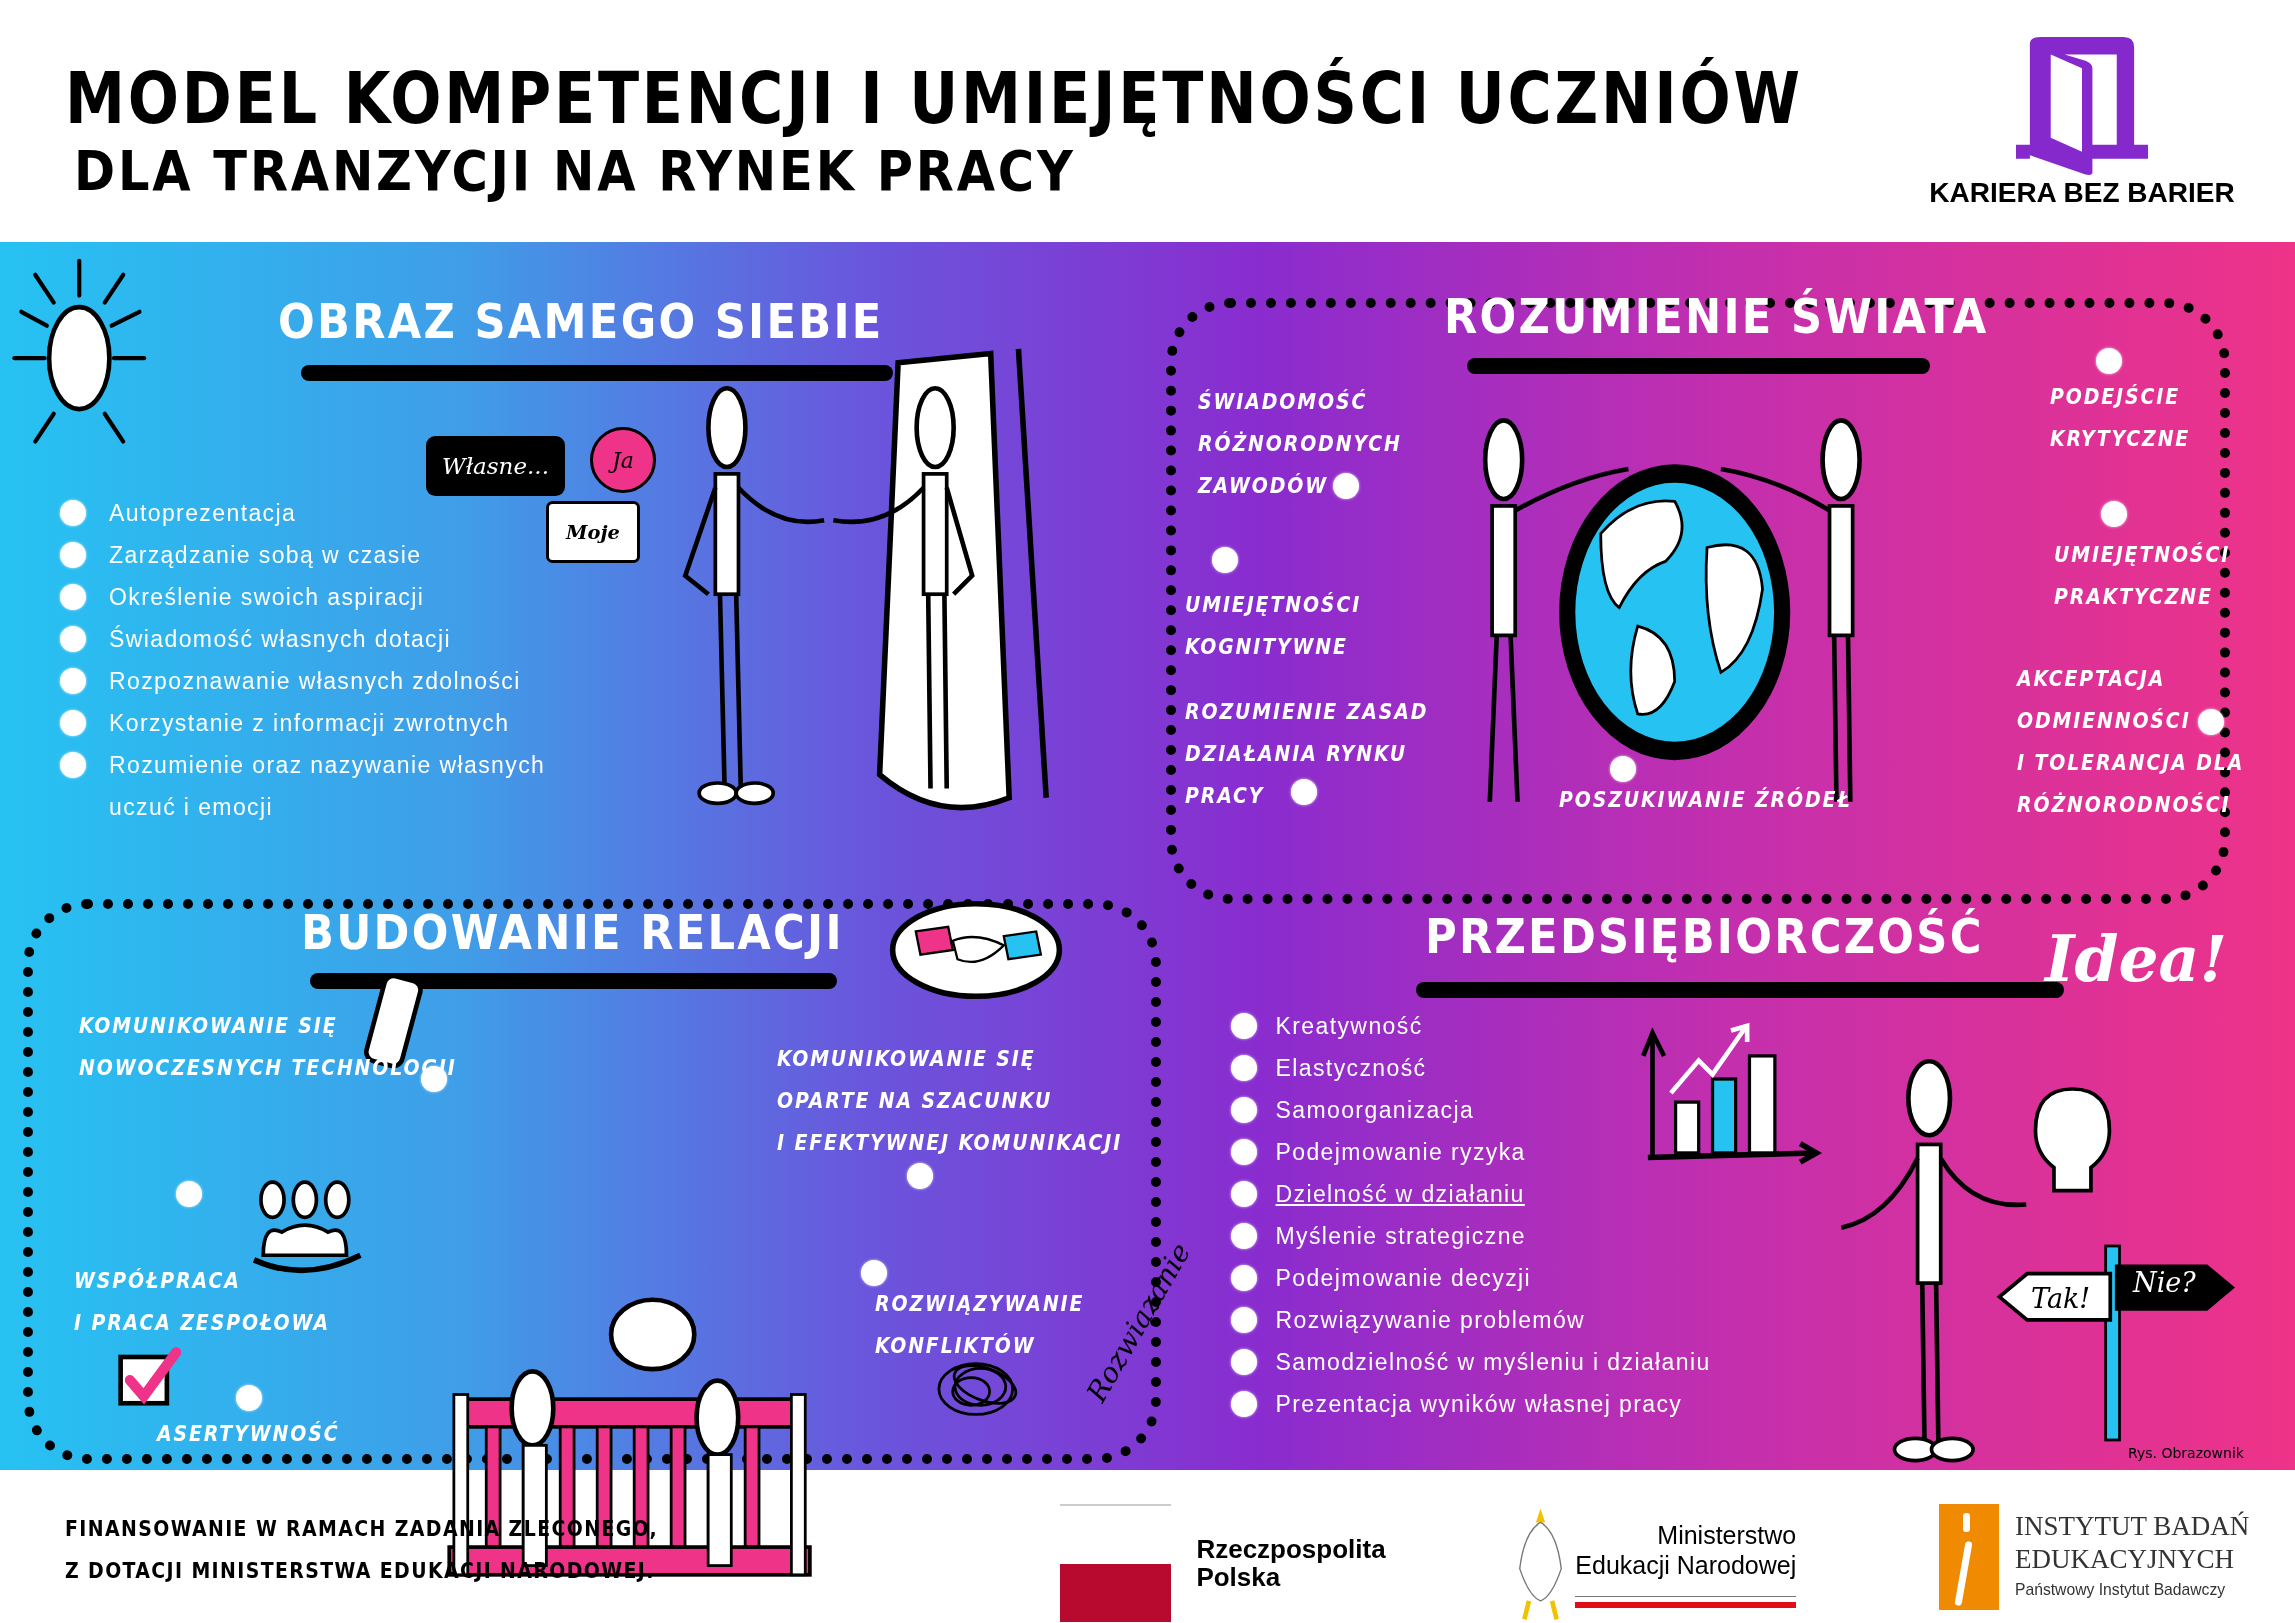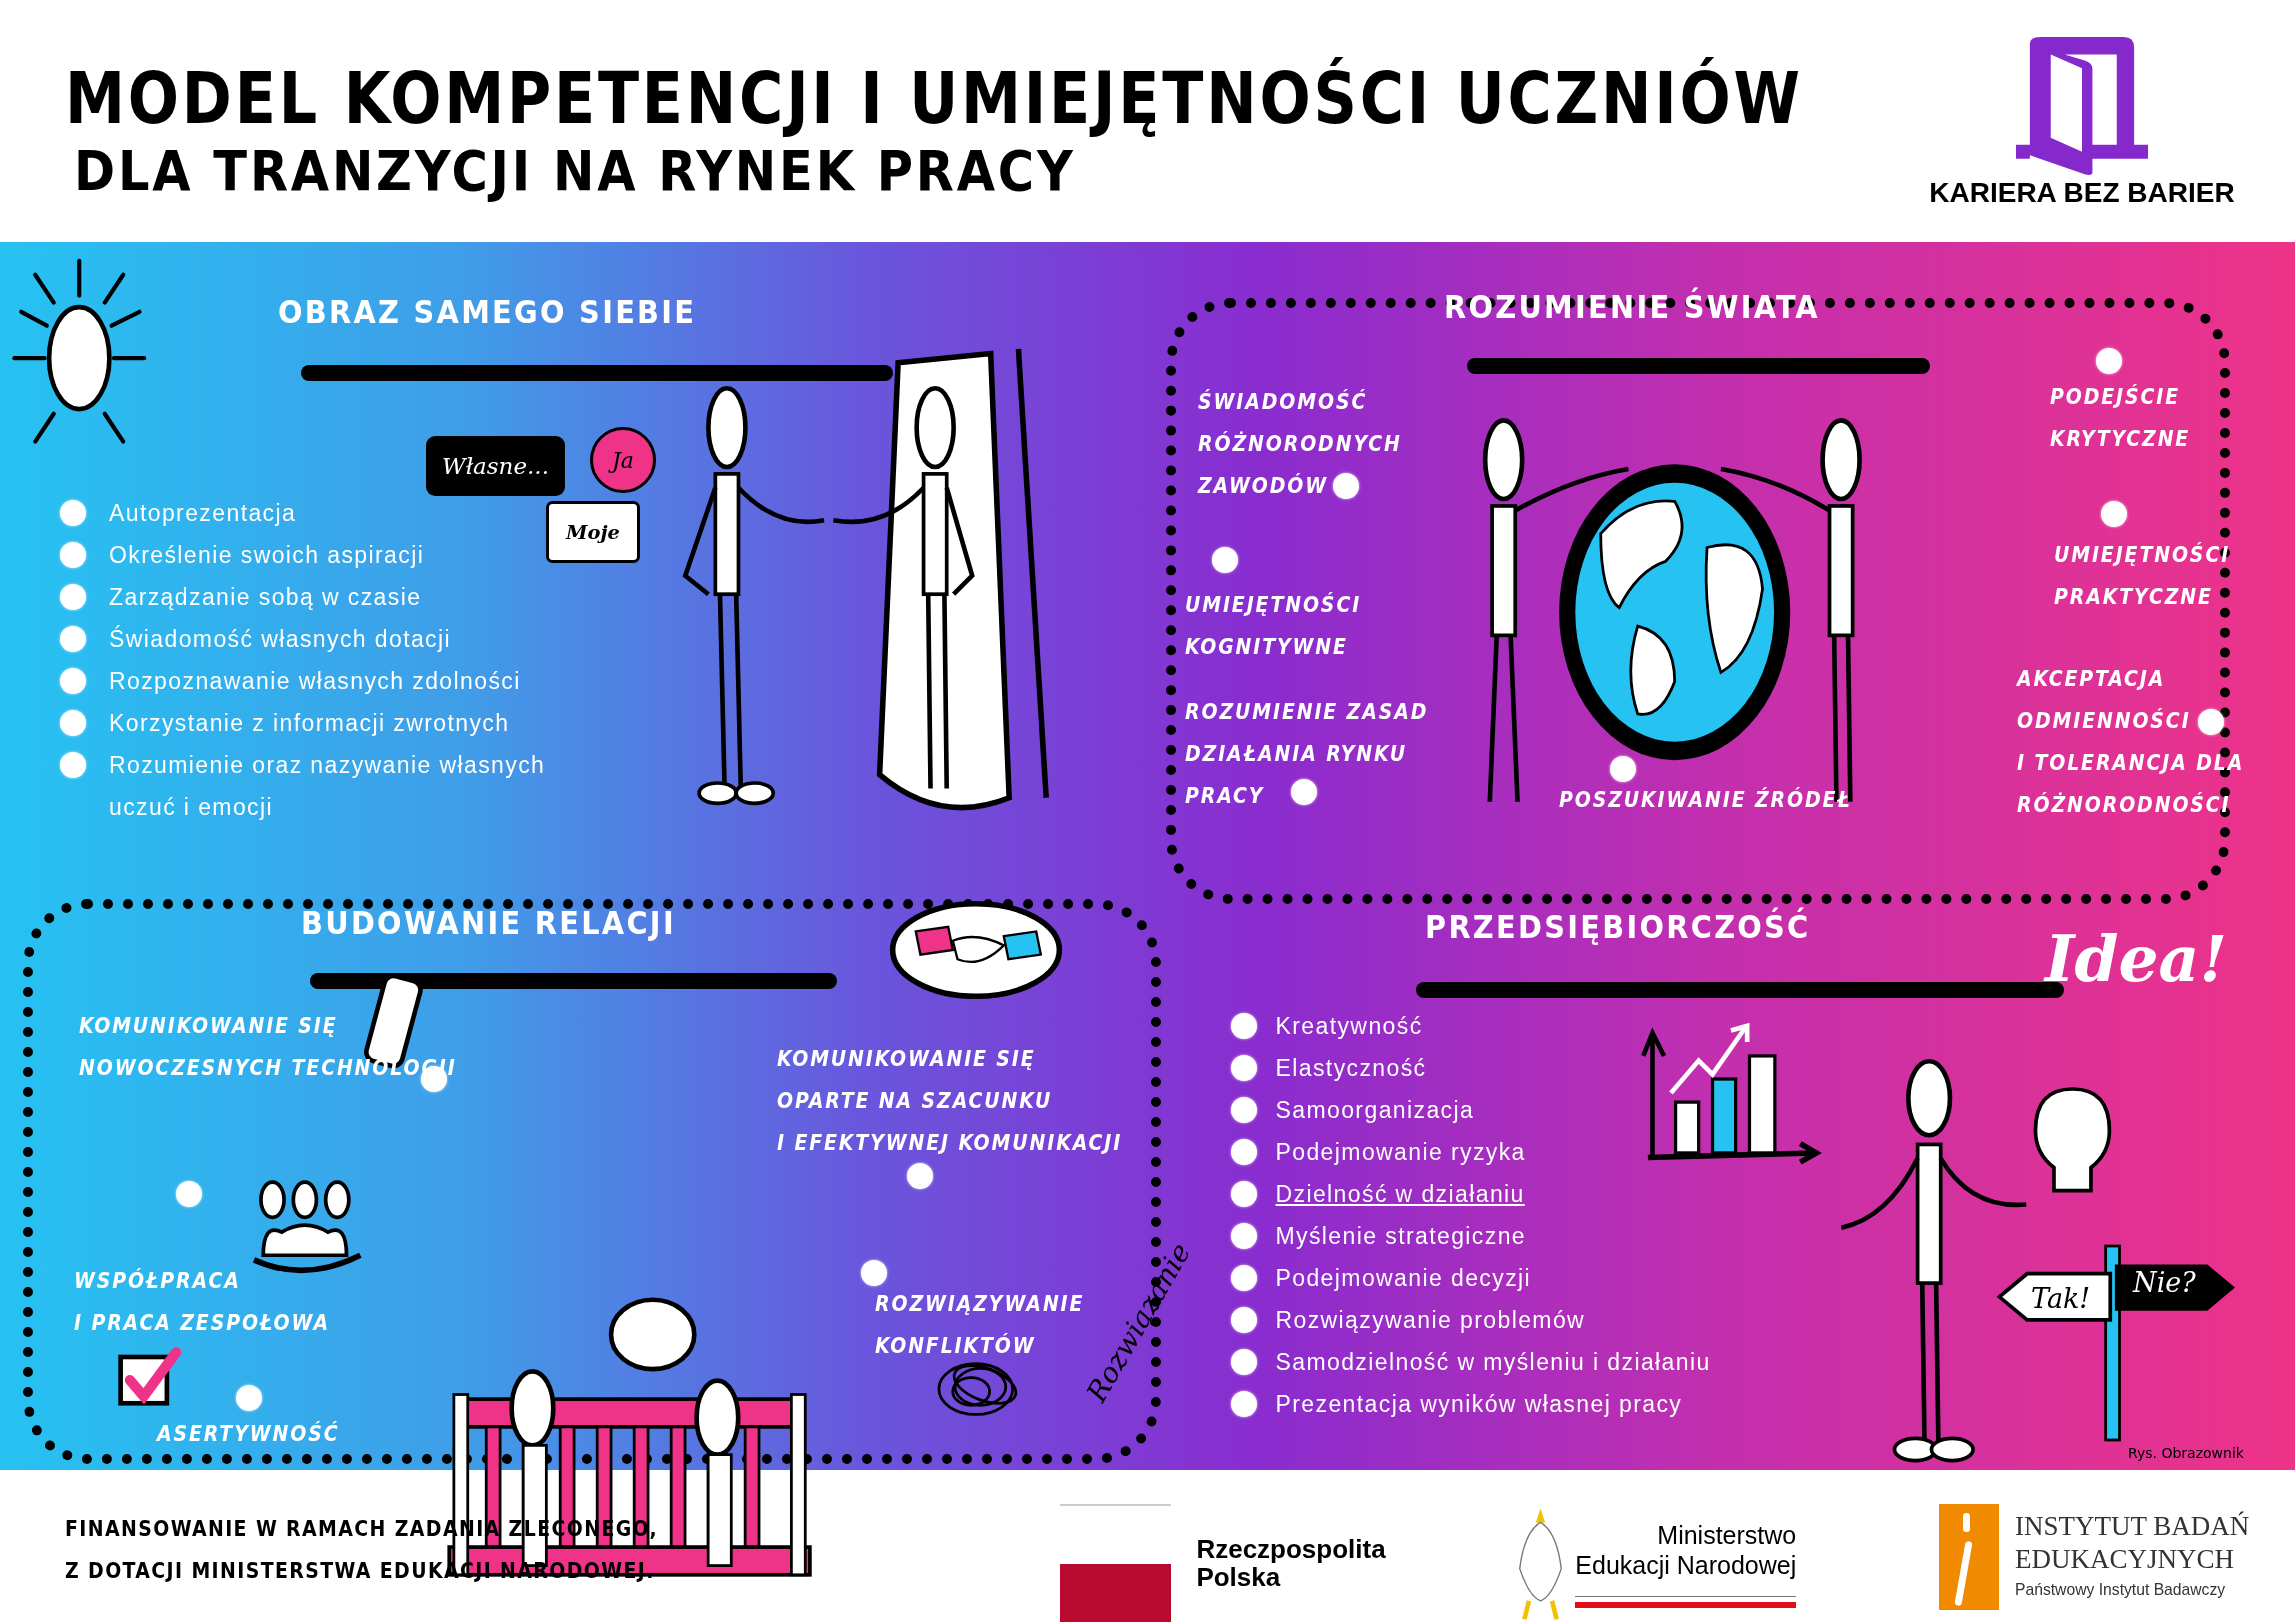--- a/index.html
+++ b/index.html
@@ -6,21 +6,21 @@
   body { width:2295px; height:1623px; background:#ffffff; position:relative; overflow:hidden;
          font-family:"Liberation Sans", sans-serif; color:#000; }
   .hand { font-family:"DejaVu Sans Condensed","DejaVu Sans", sans-serif; font-weight:bold; text-transform:uppercase; }
   .title1 { position:absolute; left:65px; top:60px; font-size:67px; letter-spacing:2.8px; transform:scaleY(1.05); }
   .title2 { position:absolute; left:74px; top:139px; font-size:55px; letter-spacing:2.8px; }
   .logo { position:absolute; left:1920px; top:37px; width:324px; height:185px; text-align:center; }
   .logo svg { display:block; margin:0 auto; }
   .logo .name { font-family:"Liberation Sans", sans-serif; font-weight:bold; font-size:28px; margin-top:1px; }
   .banner { position:absolute; left:0; top:242px; width:2295px; height:1228px;
             background:linear-gradient(90deg,#26c2f2 0%,#3f9ee8 20%,#6a55dc 38%,#8a2ccf 55%,#c32fae 75%,#ee3388 100%); }
-  .section-title { position:absolute; color:#fff; font-size:32px; letter-spacing:2.3px; white-space:nowrap; }
+  .section-title { position:absolute; color:#fff; font-size:48px; letter-spacing:2.3px; white-space:nowrap; }
   .underline { position:absolute; height:15.7px; background:#000; border-radius:9.3px; }
   .list { position:absolute; list-style:none; margin:0; padding:0; }
   .list li { position:relative; color:#fff; font-size:23px; letter-spacing:1.4px; white-space:nowrap; display:flex; align-items:center; }
   .dot { width:26px; height:26px; border-radius:50%; background:#fff; display:inline-block; flex:none; box-shadow:0 0 2.8px rgba(255,255,255,.8); }
   .free { position:absolute; color:#fff; font-size:21px; letter-spacing:1.9px; line-height:42px; white-space:nowrap;font-style:italic; }
   .bullet { position:absolute; width:26px; height:26px; border-radius:50%; background:#fff; box-shadow:0 0 2.8px rgba(255,255,255,.8); }
   .dotted { position:absolute; border:10.2px dotted #000; border-radius:65px; box-sizing:border-box; }
   .footer-text { position:absolute; left:65px; top:1508px; font-size:21px; line-height:42px; letter-spacing:1.4px; }
   .sponsor { position:absolute; top:1504px; display:flex; align-items:center; }
   svg { overflow:visible; }
@@ -63,25 +63,25 @@
   <div class="hand section-title" style="left:278px; top:51px;">Obraz samego siebie</div>
   <div class="underline" style="left:301px; top:123px; width:592px;"></div>
 
   <ul class="list" style="left:60px; top:250px;">
     <li style="height:42px;">
         <span class="dot"></span>
         <span style="margin-left:23px">Autoprezentacja</span>
       </li>
     <li style="height:42px;">
         <span class="dot"></span>
+        <span style="margin-left:23px">Zarządzanie sobą w czasie</span>
+      </li>
+    <li style="height:42px;">
+        <span class="dot"></span>
         <span style="margin-left:23px">Określenie swoich aspiracji</span>
-      </li>
-    <li style="height:42px;">
-        <span class="dot"></span>
-        <span style="margin-left:23px">Zarządzanie sobą w czasie</span>
       </li>
     <li style="height:42px;">
         <span class="dot"></span>
         <span style="margin-left:23px">Świadomość własnych dotacji</span>
       </li>
     <li style="height:42px;">
         <span class="dot"></span>
         <span style="margin-left:23px">Rozpoznawanie własnych zdolności</span>
       </li>
     <li style="height:42px;">

